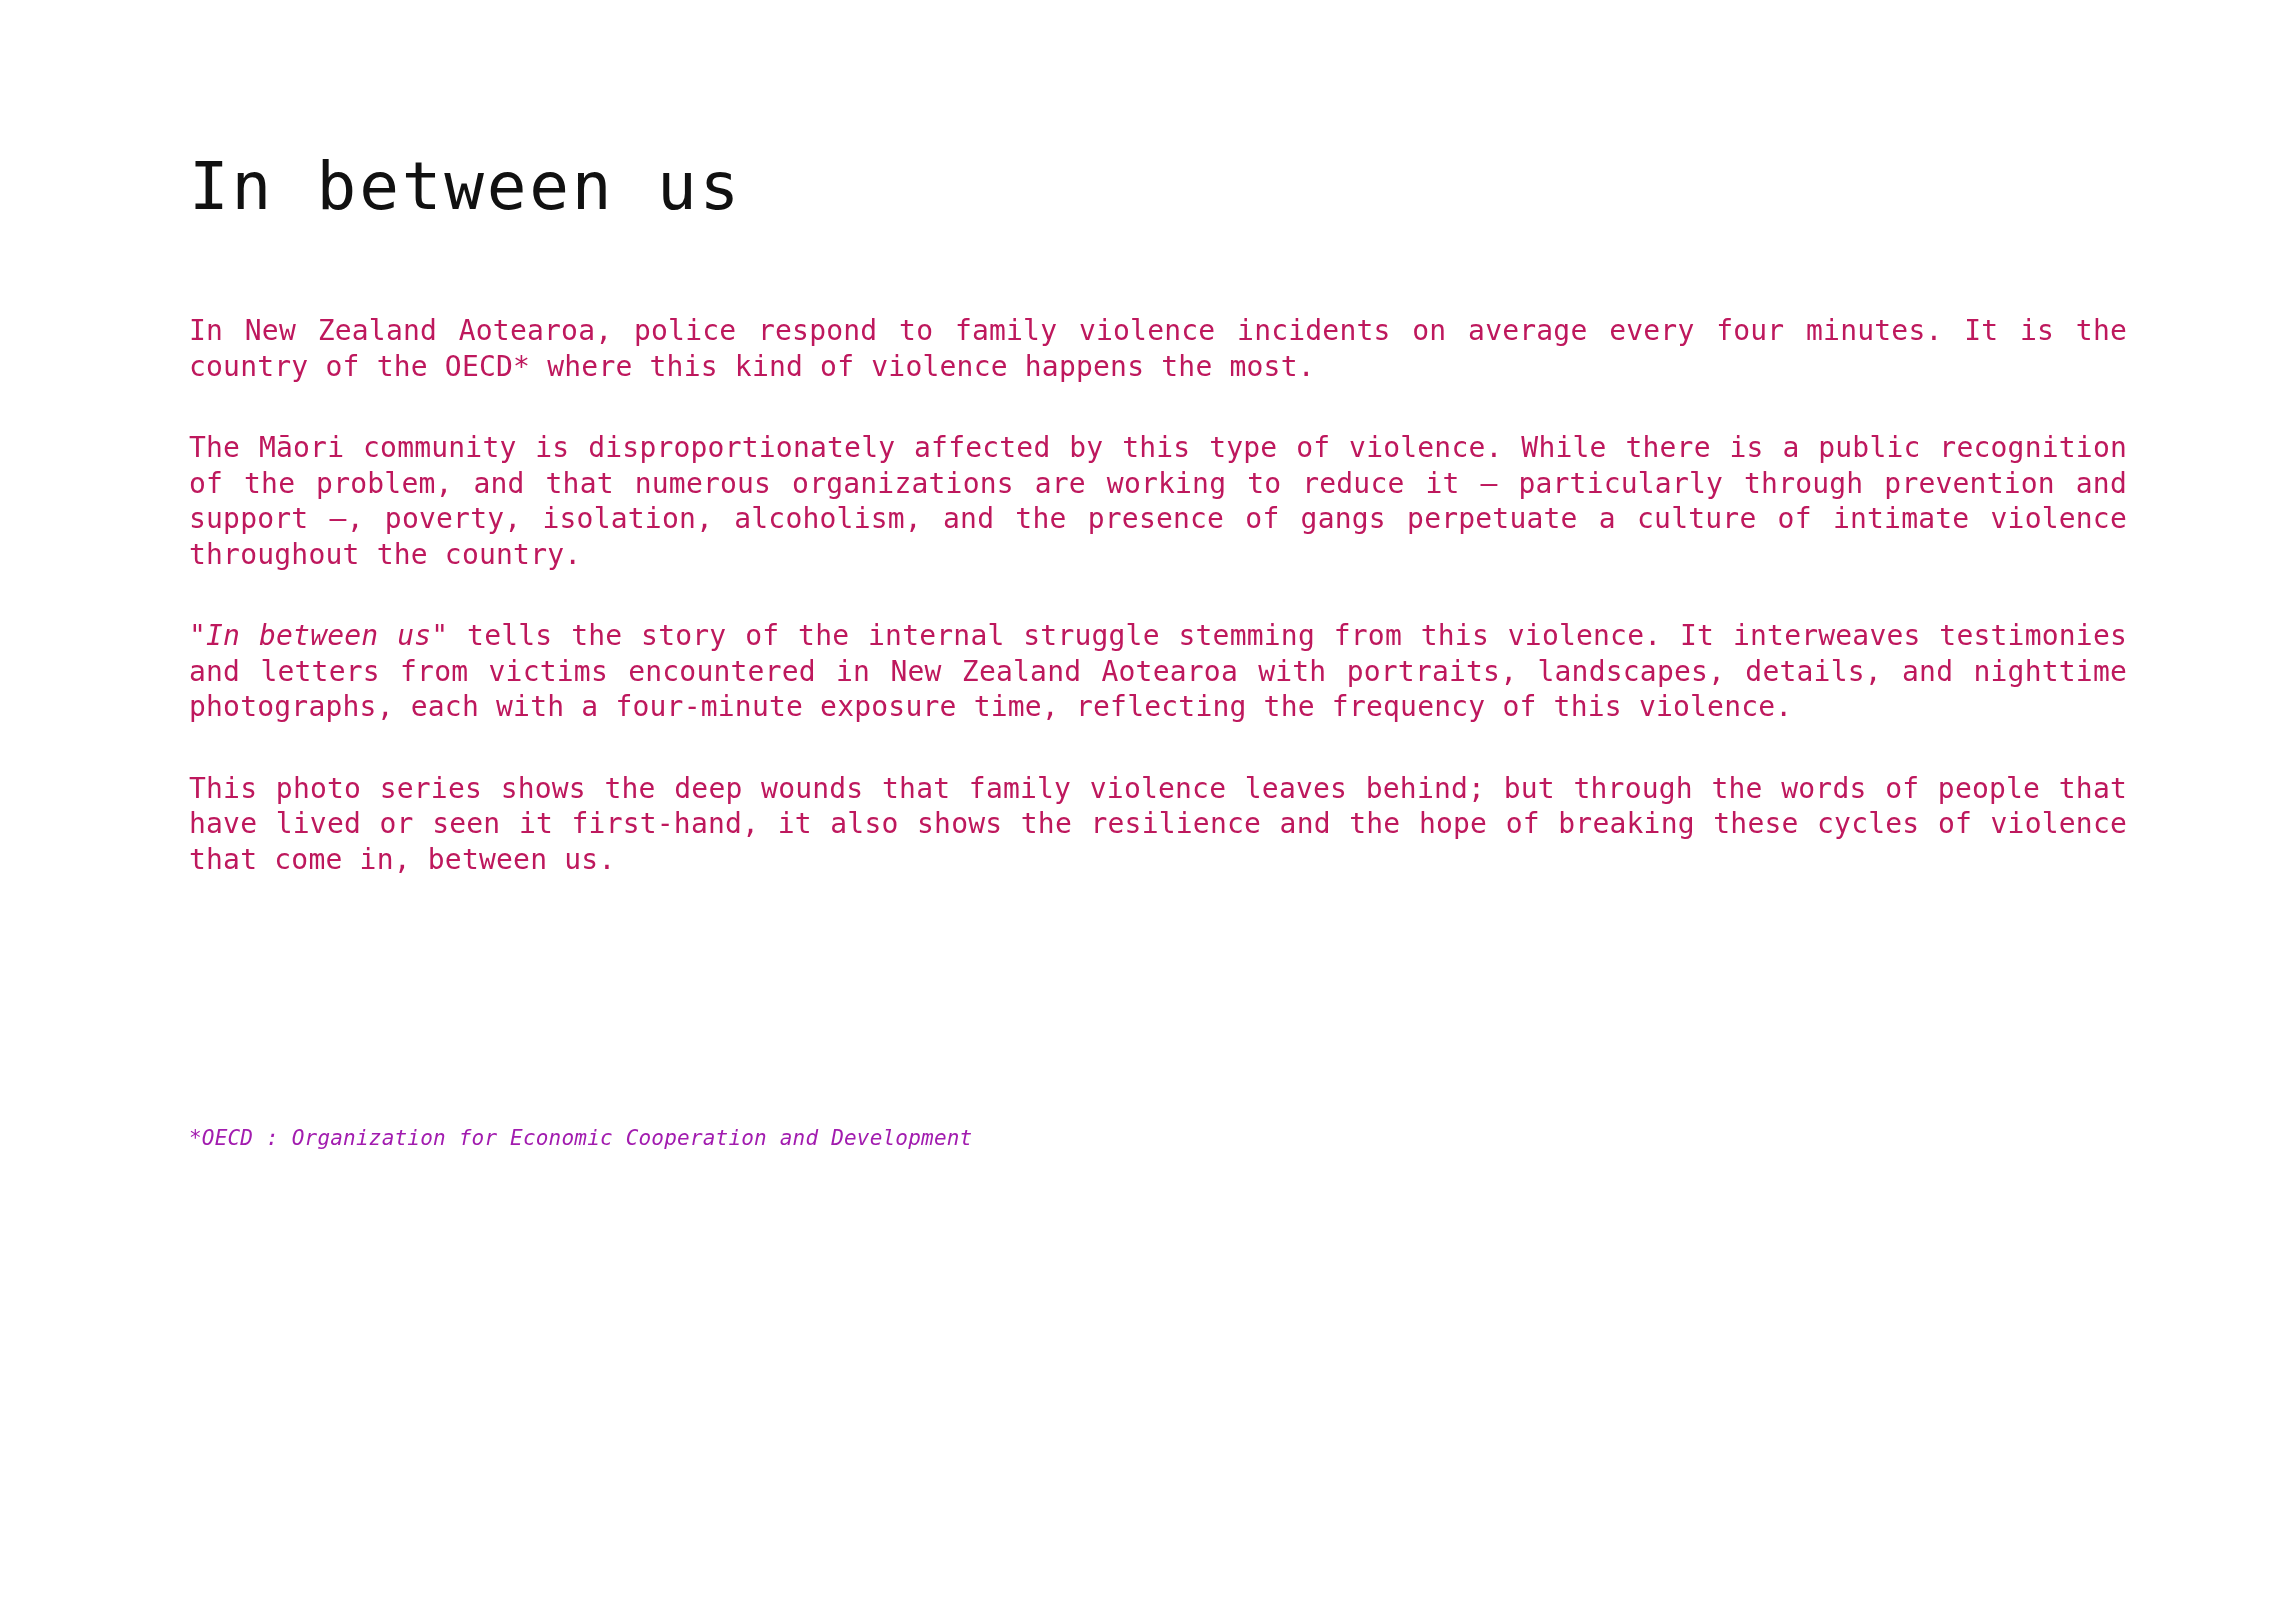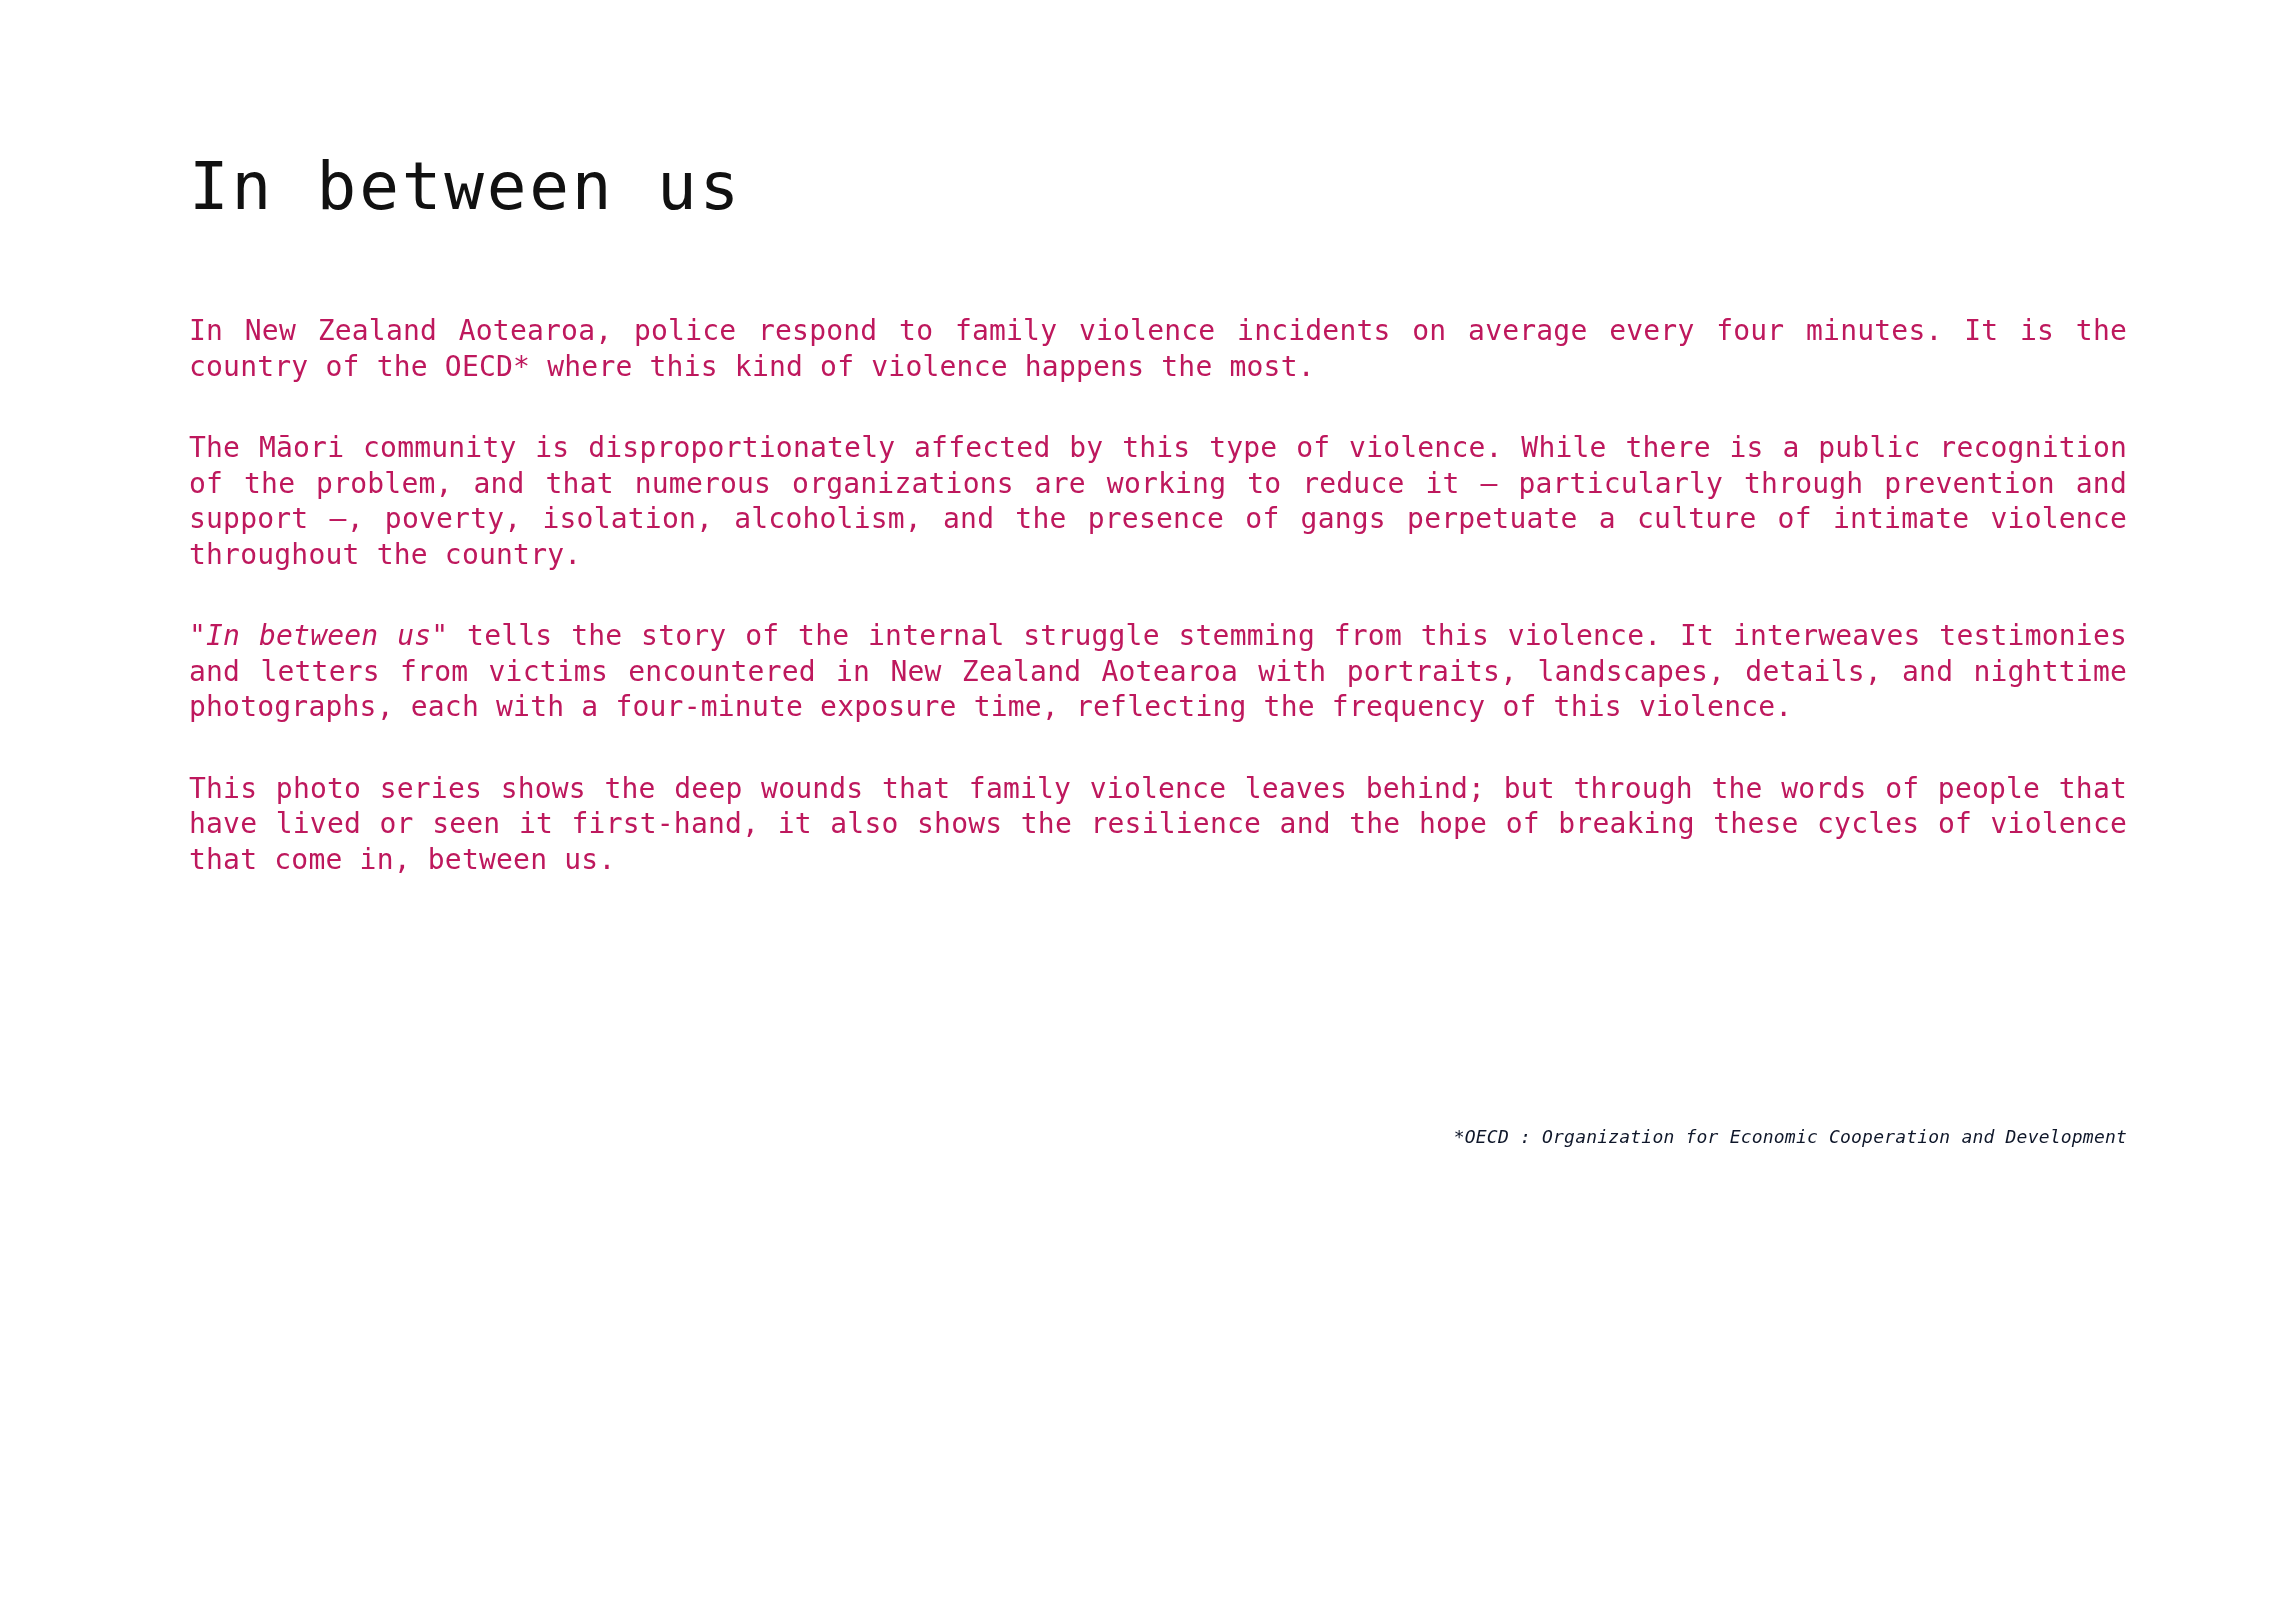--- a/index.html
+++ b/index.html
@@ -48,24 +48,24 @@
     margin-bottom: 12px;
   }
   .para em {
     font-style: italic;
   }
   .footnote {
     position: absolute;
     left: 189px;
     top: 1126px;
     width: 1938px;
-    text-align: right;
-    font-size: 18px;
+    text-align: left;
+    font-size: 21px;
     font-style: italic;
-    color: #0f172a;
+    color: #a21caf;
     letter-spacing: 0.2px;
   }
 </style>
 </head>
 <body>
 
 <div class="page">
 
   <div class="content">
 

